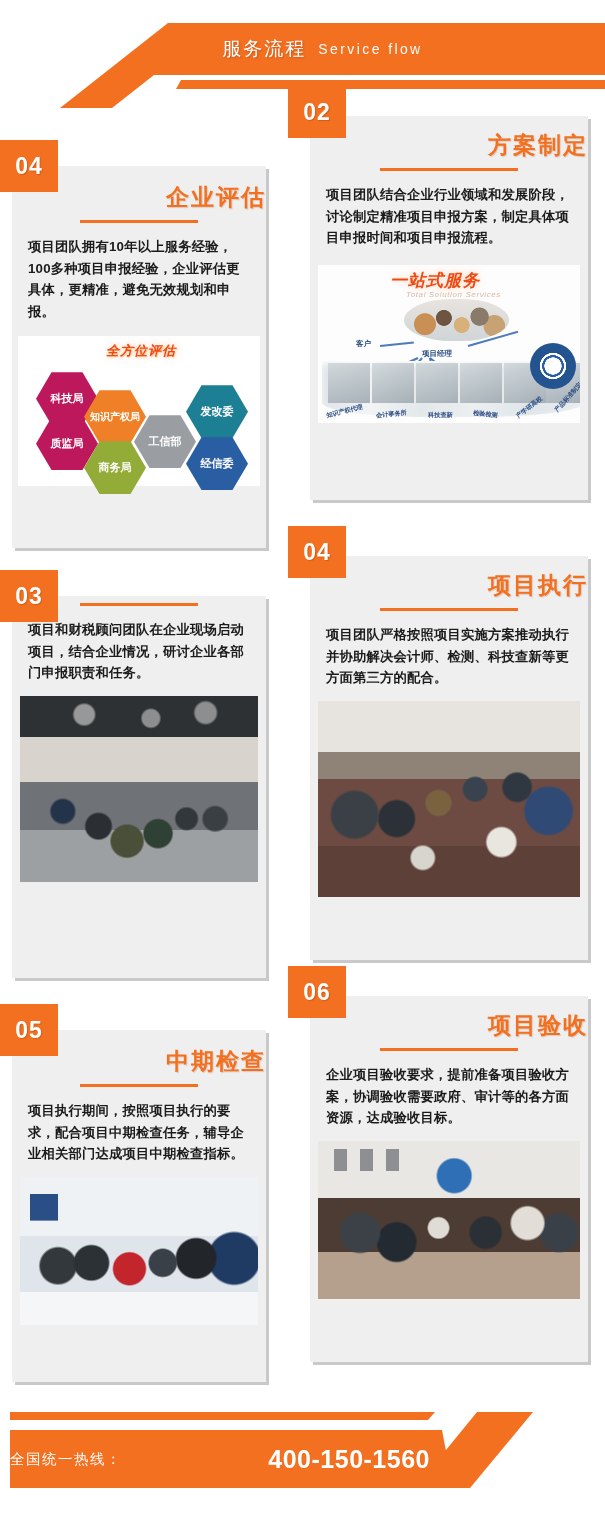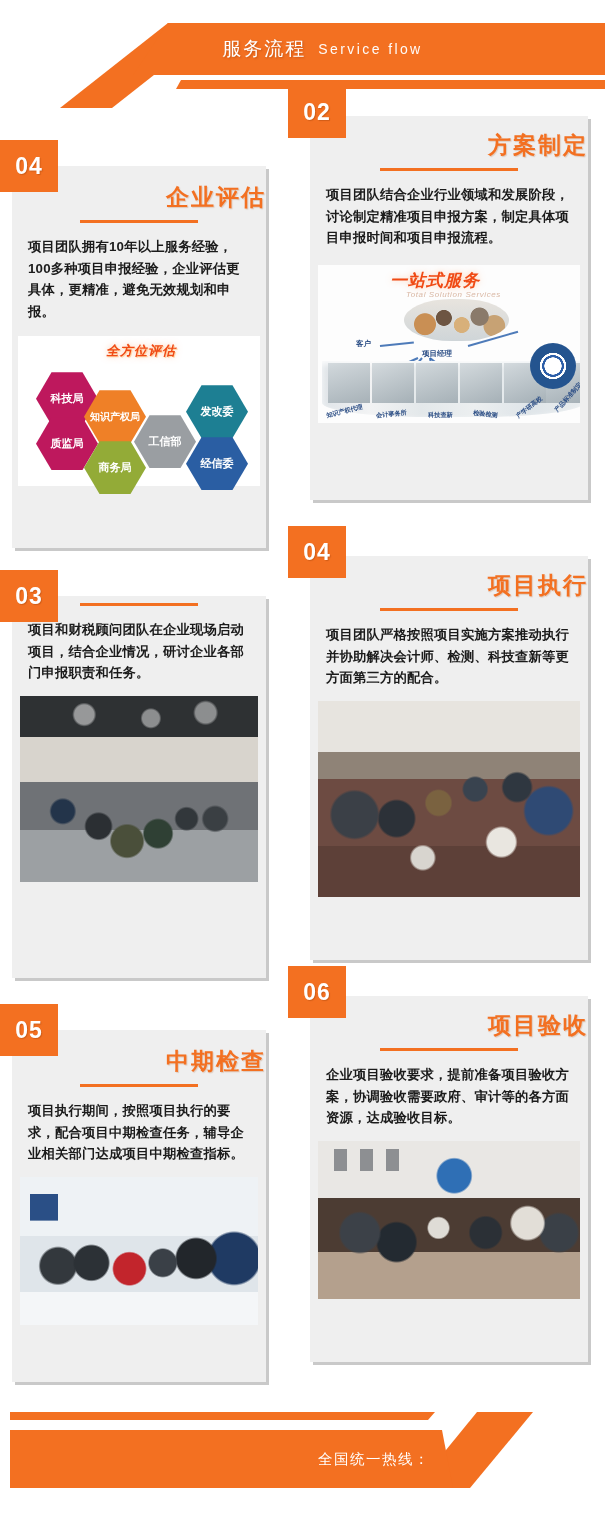--- a/index.html
+++ b/index.html
@@ -242,21 +242,21 @@
     background:#f37021;
     clip-path: polygon(0 0, 432px 0, 443px 58px, 0 58px);
   }
   .ftr-tail{
     position:absolute; left:415px; top:0; width:190px; height:76px;
     background:#f37021;
     clip-path: polygon(62px 0, 118px 0, 55px 76px, 0 76px);
   }
   .ftr-text{
     position:absolute; left:10px; top:18px; width:420px; height:58px;
-    display:flex; align-items:center; justify-content:flex-end; gap:4px;
+    display:flex; align-items:center; justify-content:space-between; gap:4px;
   }
   .ftr-cn{ color:#ffffff; font-size:14.5px; letter-spacing:1.5px; }
   .ftr-num{ color:#ffffff; font-size:25px; font-weight:bold; letter-spacing:.5px; }
 </style>
 </head>
 <body>
 
 <div class="header-wrap">
   <div class="hdr-tail"></div>
   <div class="hdr-band"></div>
@@ -356,14 +356,15 @@
   <div class="card-body">企业项目验收要求，提前准备项目验收方案，协调验收需要政府、审计等的各方面资源，达成验收目标。</div>
   <div class="photo ph-board" style="height:158px;"></div>
 </div>
 
 <div class="footer-wrap">
   <div class="ftr-line"></div>
   <div class="ftr-tail"></div>
   <div class="ftr-band"></div>
   <div class="ftr-text">
     <span class="ftr-cn">全国统一热线：</span>
+    <span class="ftr-num">400-150-1560</span>
   </div>
 </div>
 
 </body></html>

